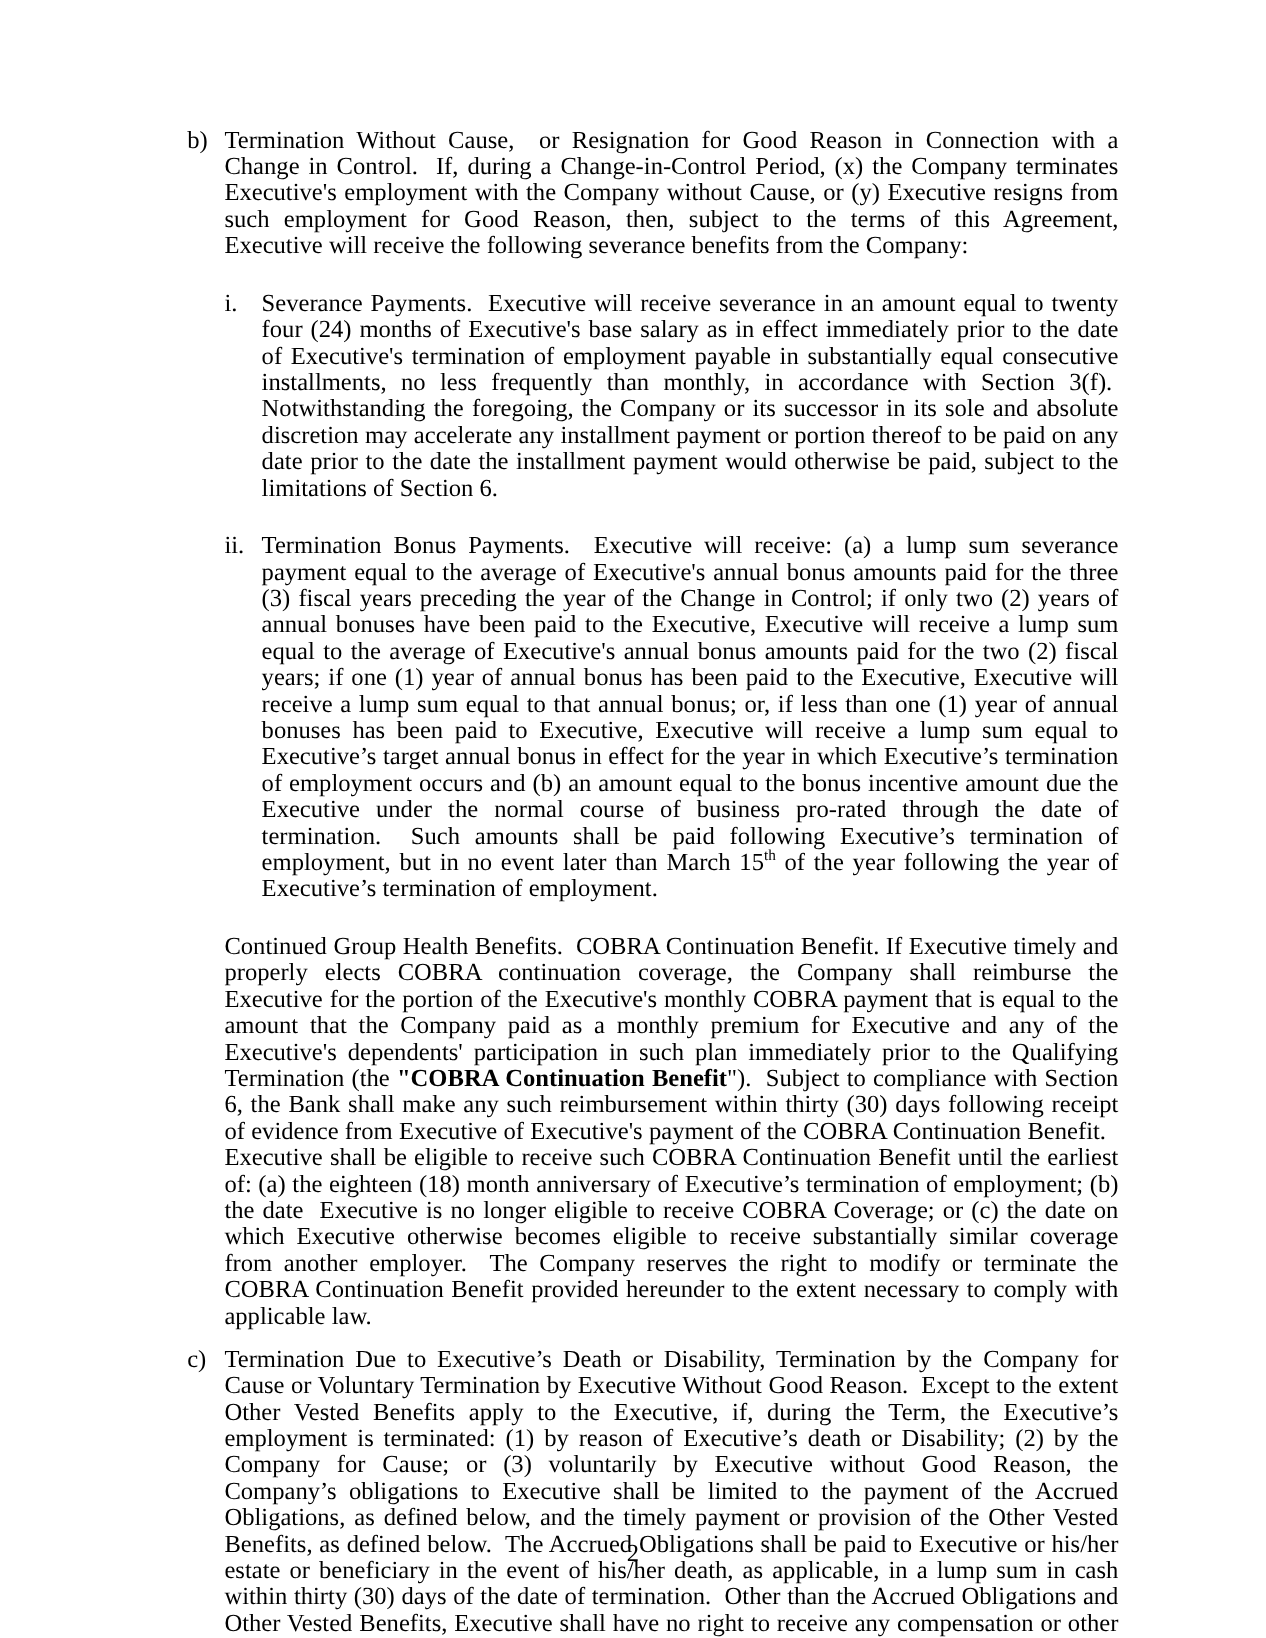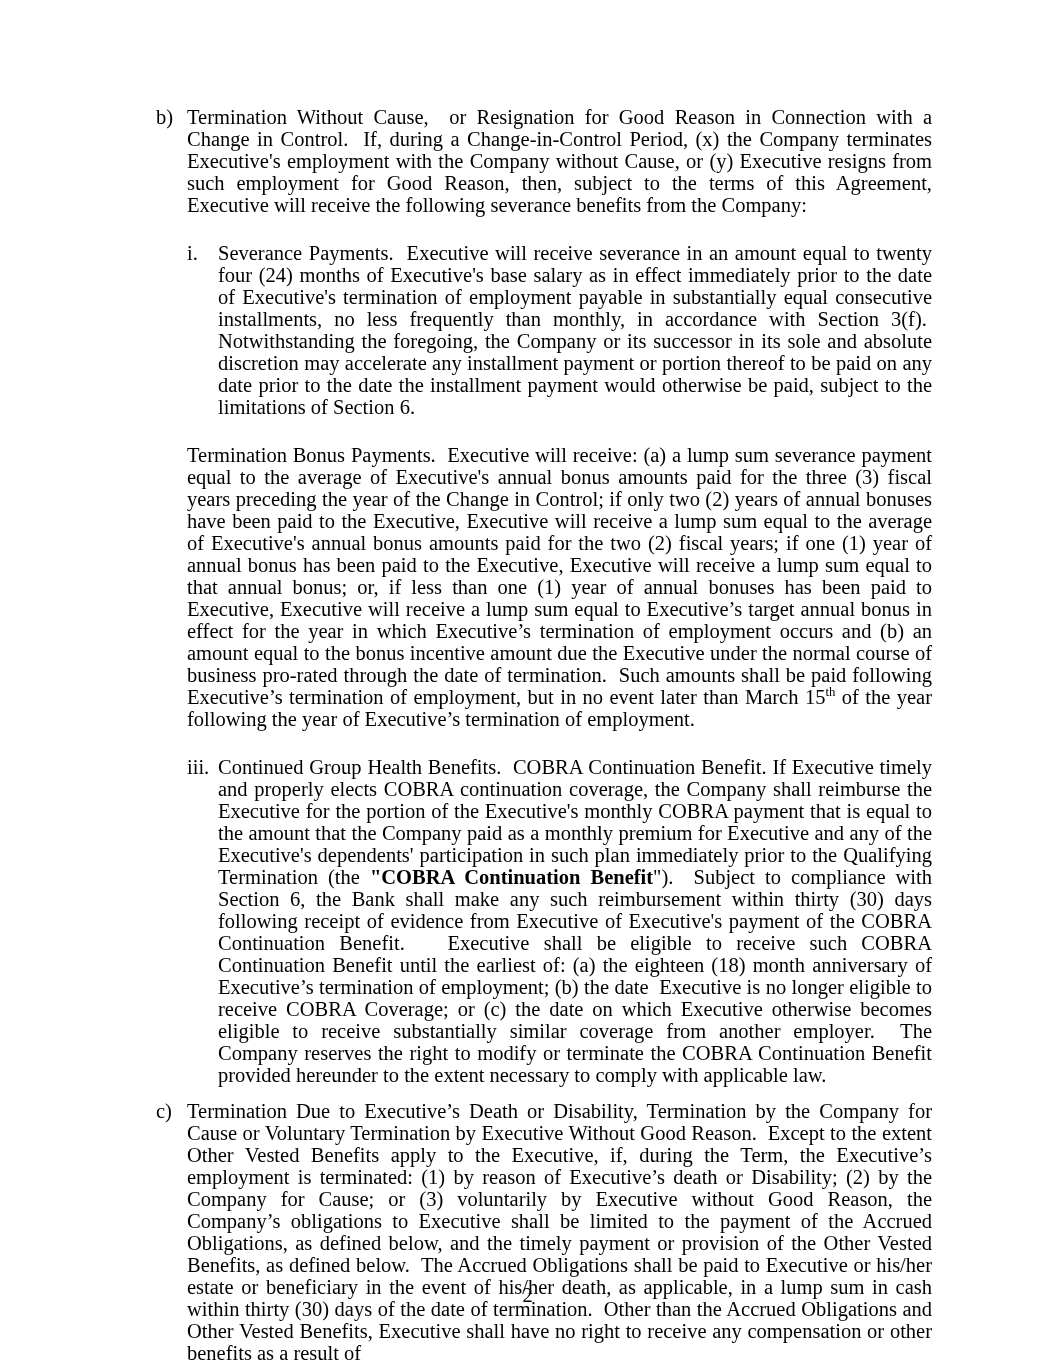--- a/index.html
+++ b/index.html
@@ -59,25 +59,25 @@
     <span class="lbl">b)</span>
     <div class="txt"><span class="seg-underline">Termination Without Cause,&nbsp; or Resignation for Good Reason in Connection with a Change in Control</span><span>.&nbsp; If, during a Change-in-Control Period, (x) the Company terminates Executive's employment with the Company without Cause, or (y) Executive resigns from such employment for Good Reason, then, subject to the terms of this Agreement, Executive will receive the following severance benefits from the Company:</span></div>
   </div>
 
   <div class="sec roman mt26">
     <span class="lbl">i.</span>
     <div class="txt"><span>Severance Payments.&nbsp; Executive will receive severance in an amount equal to twenty four (24) months of Executive's base salary as in effect immediately prior to the date of Executive's termination of employment payable in substantially equal consecutive installments, no less frequently than monthly, in accordance with Section 3(f).&nbsp; Notwithstanding the foregoing, the Company or its successor in its sole and absolute discretion may accelerate any installment payment or portion thereof to be paid on any date prior to the date the installment payment would otherwise be paid, subject to the limitations of Section 6.</span></div>
   </div>
 
   <div class="sec roman mt26">
+    <span class="lbl">ii.</span>
     <div class="txt"><span>Termination Bonus Payments.&nbsp; Executive will receive: (a) a lump sum severance payment equal to the average of Executive's annual bonus amounts paid for the three (3) fiscal years preceding the year of the Change in Control; if only two (2) years of annual bonuses have been paid to the Executive, Executive will receive a lump sum equal to the average of Executive's annual bonus amounts paid for the two (2) fiscal years; if one (1) year of annual bonus has been paid to the Executive, Executive will receive a lump sum equal to that annual bonus; or, if less than one (1) year of annual bonuses has been paid to Executive, Executive will receive a lump sum equal to Executive’s target annual bonus in effect for the year in which Executive’s termination of employment occurs and (b) an amount equal to the bonus incentive amount due the Executive under the normal course of business pro-rated through the date of termination.&nbsp; Such amounts shall be paid following Executive’s termination of employment, but in no event later than March 15</span><span class="seg-sup">th</span><span> of the year following the year of Executive’s termination of employment.</span></div>
   </div>
 
   <div class="sec roman mt26">
-    <span class="lbl">iii.</span>
     <div class="txt"><span>Continued Group Health Benefits.&nbsp; COBRA Continuation Benefit. If Executive timely and properly elects COBRA continuation coverage, the Company shall reimburse the Executive for the portion of the Executive's monthly COBRA payment that is equal to the amount that the Company paid as a monthly premium for Executive and any of the Executive's dependents' participation in such plan immediately prior to the Qualifying Termination (the </span><span class="seg-bold">"COBRA Continuation Benefit</span><span>").&nbsp; Subject to compliance with Section 6, the Bank shall make any such reimbursement within thirty (30) days following receipt of evidence from Executive of Executive's payment of the COBRA Continuation Benefit. &nbsp; Executive shall be eligible to receive such COBRA Continuation Benefit until the earliest of: (a) the eighteen (18) month anniversary of Executive’s termination of employment; (b) the date &nbsp;Executive is no longer eligible to receive COBRA Coverage; or (c) the date on which Executive otherwise becomes eligible to receive substantially similar coverage from another employer.&nbsp; The Company reserves the right to modify or terminate the COBRA Continuation Benefit provided hereunder to the extent necessary to comply with applicable law.</span></div>
   </div>
 
   <div class="sec letter mt14">
     <span class="lbl">c)</span>
     <div class="txt"><span class="seg-underline">Termination Due to Executive’s Death or Disability, Termination by the Company for Cause or Voluntary Termination by Executive Without Good Reason</span><span>.&nbsp; Except to the extent Other Vested Benefits apply to the Executive, if, during the Term, the Executive’s employment is terminated: (1) by reason of Executive’s death or Disability; (2) by the Company for Cause; or (3) voluntarily by Executive without Good Reason, the Company’s obligations to Executive shall be limited to the payment of the Accrued Obligations, as defined below, and the timely payment or provision of the Other Vested Benefits, as defined below.&nbsp; The Accrued Obligations shall be paid to Executive or his/her estate or beneficiary in the event of his/her death, as applicable, in a lump sum in cash within thirty (30) days of the date of termination.&nbsp; Other than the Accrued Obligations and Other Vested Benefits, Executive shall have no right to receive any compensation or other benefits as a result of</span></div>
   </div>
 
   <div class="footer">
     <span>2</span>

